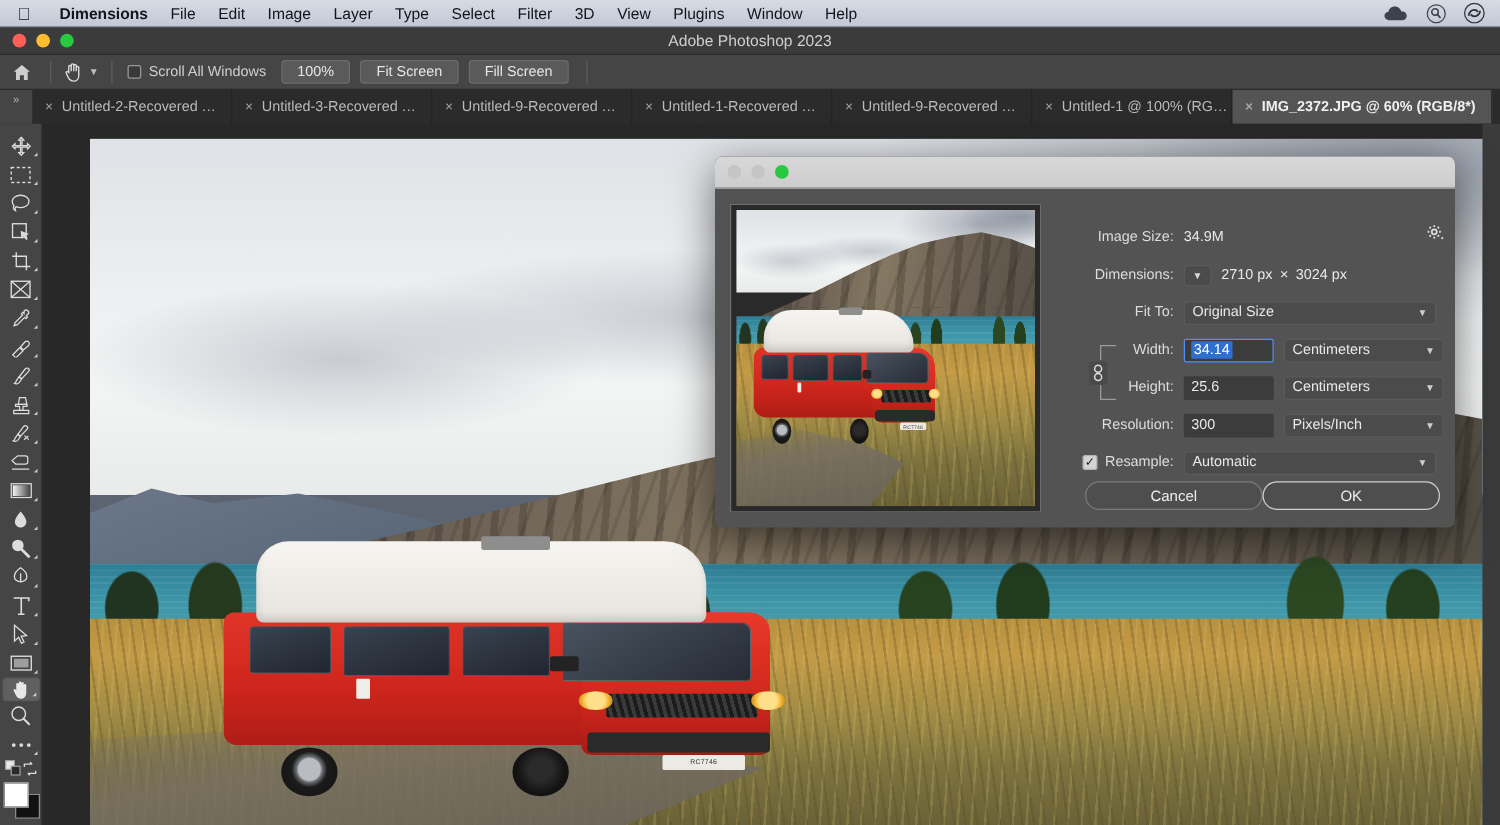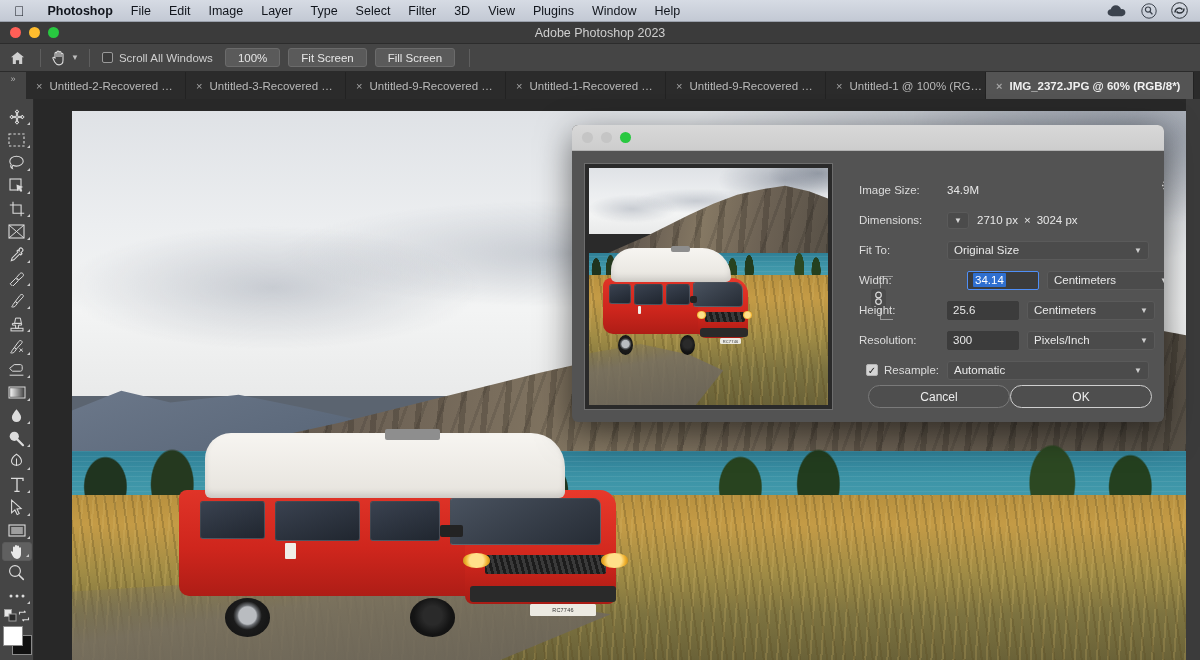--- a/index.html
+++ b/index.html
@@ -275,28 +275,28 @@
     font-size:12.5px; font-weight:bold; color:#23262a;
   }
   .dlg-body{ display:flex; height:271px; padding:12px 12px 0 12px; }
   .preview{
     width:249px; height:247px; background:#2a2a2a;
     border:1px solid #6d6d6d; position:relative; overflow:hidden; flex:0 0 auto;
   }
   .pv-inner{ position:absolute; left:4px; top:4px; right:4px; bottom:4px; overflow:hidden; }
   .fields{ flex:1; padding-left:26px; padding-top:14px; font-size:11.5px; color:#dcdcdc; }
   .frow{ display:flex; align-items:center; height:26px; margin-bottom:4px; position:relative; }
-  .flabel{ width:88px; padding-right:8px; white-space:nowrap; }
+  .flabel{ width:88px; text-align:right; padding-right:8px; white-space:nowrap; }
   .fvalue{ color:#e8e8e8; }
   .inp{
     height:19px; background:#3c3c3c; border:1px solid #3c3c3c; border-radius:2px;
     color:#e8e8e8; font-size:11.5px; display:flex; align-items:center; padding:0 5px;
     width:72px;
   }
-  .inp.focus{ border:1px solid #4f8ff7; background:#3c3c3c;margin-left:20px; }
+  .inp.focus{ border:1px solid #4f8ff7; background:#3c3c3c; }
   .inp.focus .sel{ background:#2f6fd0; color:#fff; padding:1px 2px; border-radius:1px;}
   .sel{
     height:19px; background:#4b4b4b; border:1px solid #5a5a5a; border-radius:3px;
     color:#e8e8e8; font-size:11.5px; display:flex; align-items:center;
     padding:0 6px; position:relative;
   }
   .sel .chev{ position:absolute; right:6px; font-size:8px; color:#cdcdcd; }
   .unit{ width:128px; margin-left:8px; }
   .wide{ width:202px; }
   .small-chev{
@@ -323,21 +323,21 @@
   }
   .dbtn.primary{ border:1px solid #cfcfcf; }
 </style>
 </head>
 <body>
 
 <div id="app">
 
   <div class="menubar">
     <span class="apple"></span>
-    <span class="mi bold">Photoshop</span>
+    <span class="mi bold">Dimensions</span>
     <span class="mi">File</span>
     <span class="mi">Edit</span>
     <span class="mi">Image</span>
     <span class="mi">Layer</span>
     <span class="mi">Type</span>
     <span class="mi">Select</span>
     <span class="mi">Filter</span>
     <span class="mi">3D</span>
     <span class="mi">View</span>
     <span class="mi">Plugins</span>

